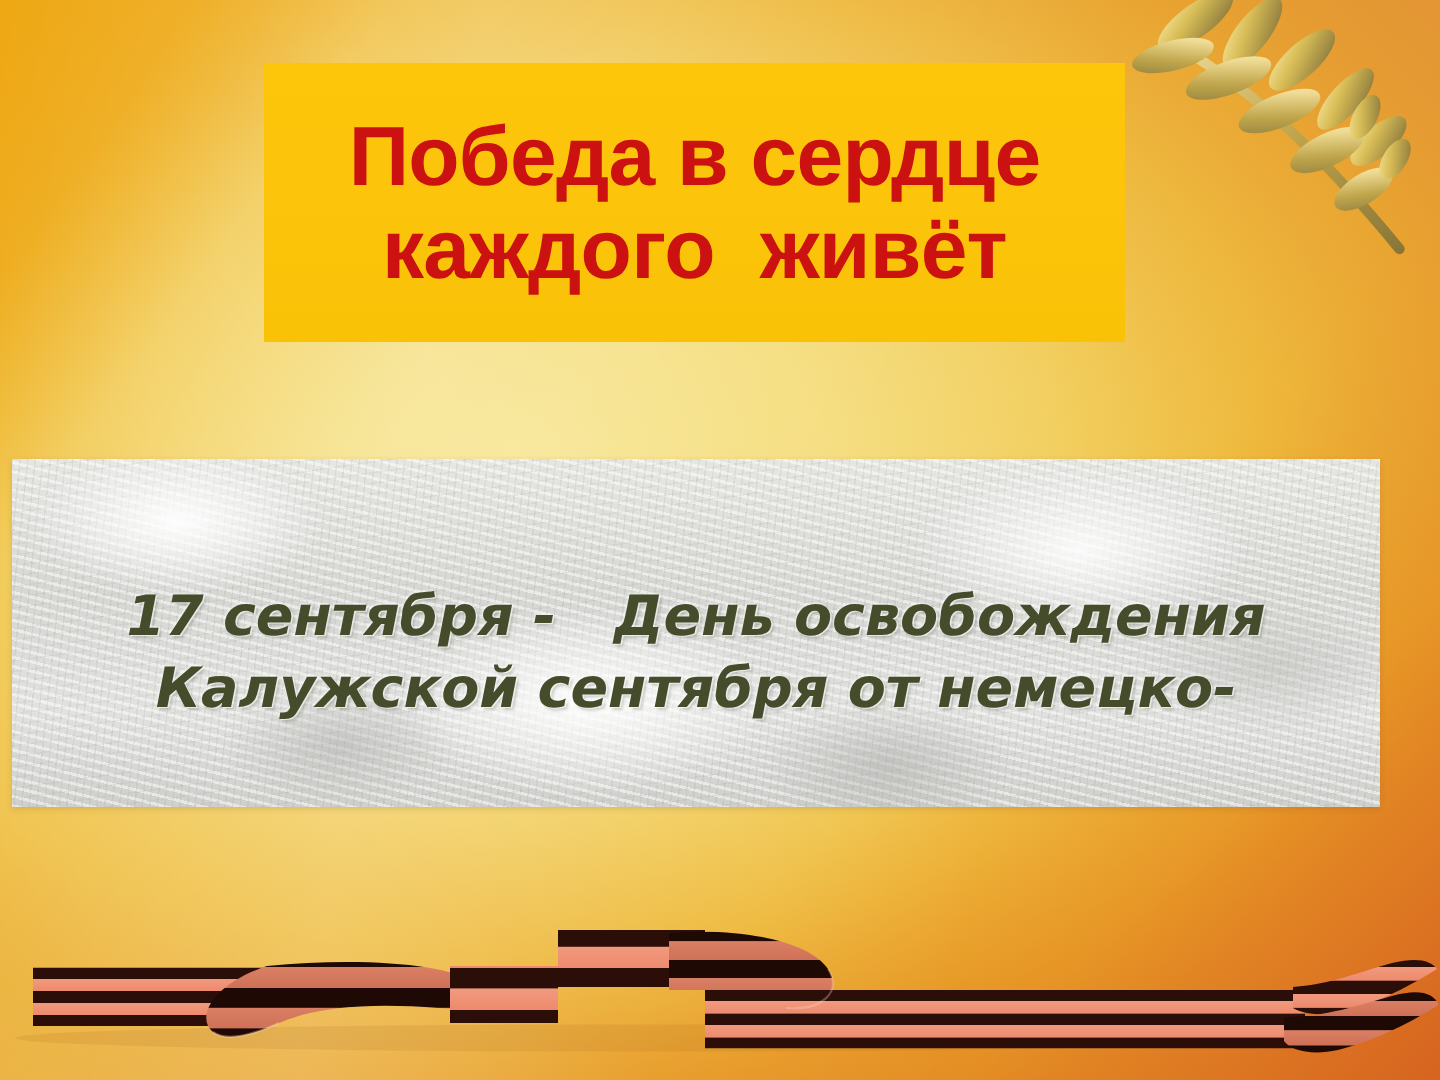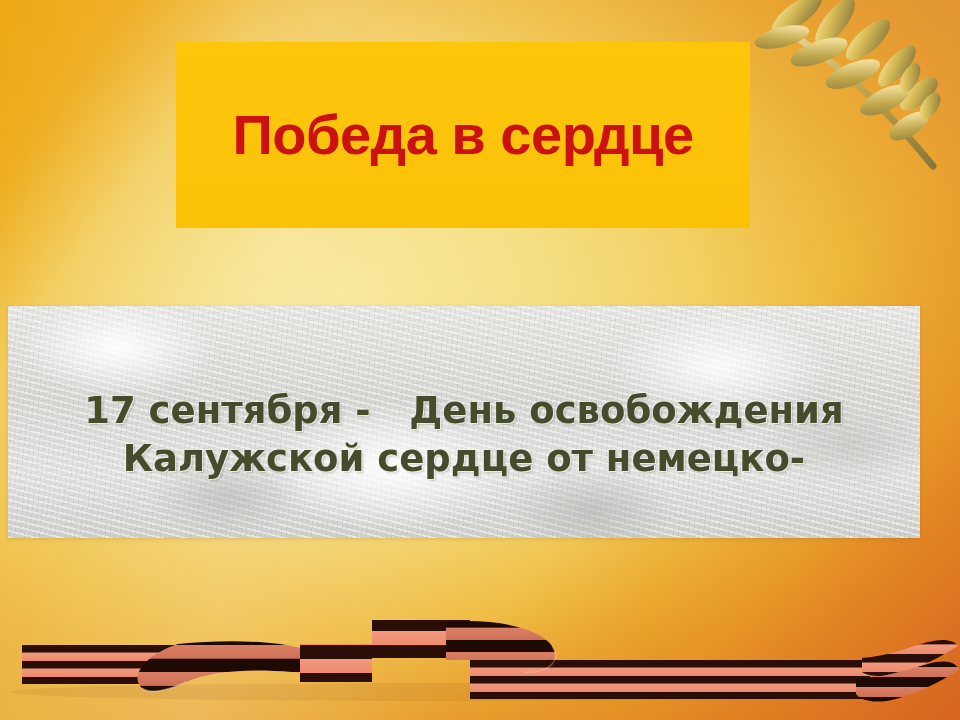--- a/index.html
+++ b/index.html
@@ -143,20 +143,21 @@
     display: flex;
     flex-direction: column;
     align-items: center;
     justify-content: center;
     padding-top: 26px;
     box-sizing: border-box;
   }
   .banner-line {
     color: #454c2c;
     font-family: "DejaVu Sans", "Liberation Sans", sans-serif;
+    font-style: italic;
     font-weight: 700;
     font-size: 37px;
     line-height: 1.30;
     white-space: pre;
     text-align: left;
     text-shadow:
       1px 1px 0 rgba(255,255,255,0.65),
       -1px -1px 0 rgba(255,255,255,0.35),
       2px 2px 2px rgba(60,60,40,0.22);
   }
@@ -224,25 +225,26 @@
 
       <g fill="url(#goldA)">
         <ellipse cx="173" cy="84" rx="16" ry="8" transform="rotate(-62 173 84)"></ellipse>
         <ellipse cx="193" cy="112" rx="15" ry="8" transform="rotate(-58 193 112)"></ellipse>
       </g>
     </svg>
   </div>
 
   <div class="title-card">
     <div class="title-line">Победа в сердце</div>
+    <div class="title-line">каждого  живёт</div>
   </div>
 
   <div class="stone-banner">
     <div class="banner-line">17 сентября -   День освобождения</div>
-    <div class="banner-line">Калужской сердце от немецко-</div>
+    <div class="banner-line">Калужской сентября от немецко-</div>
   </div>
 
   <div class="ribbon">
     <svg viewBox="0 0 960 108" width="960" height="108" aria-hidden="true">
       <defs>
 
         <linearGradient id="ribStripe" x1="0" y1="0" x2="0" y2="1">
           <stop offset="0.00" stop-color="#2B0E07"></stop>
           <stop offset="0.19" stop-color="#2B0E07"></stop>
           <stop offset="0.195" stop-color="#F19A7E"></stop>

